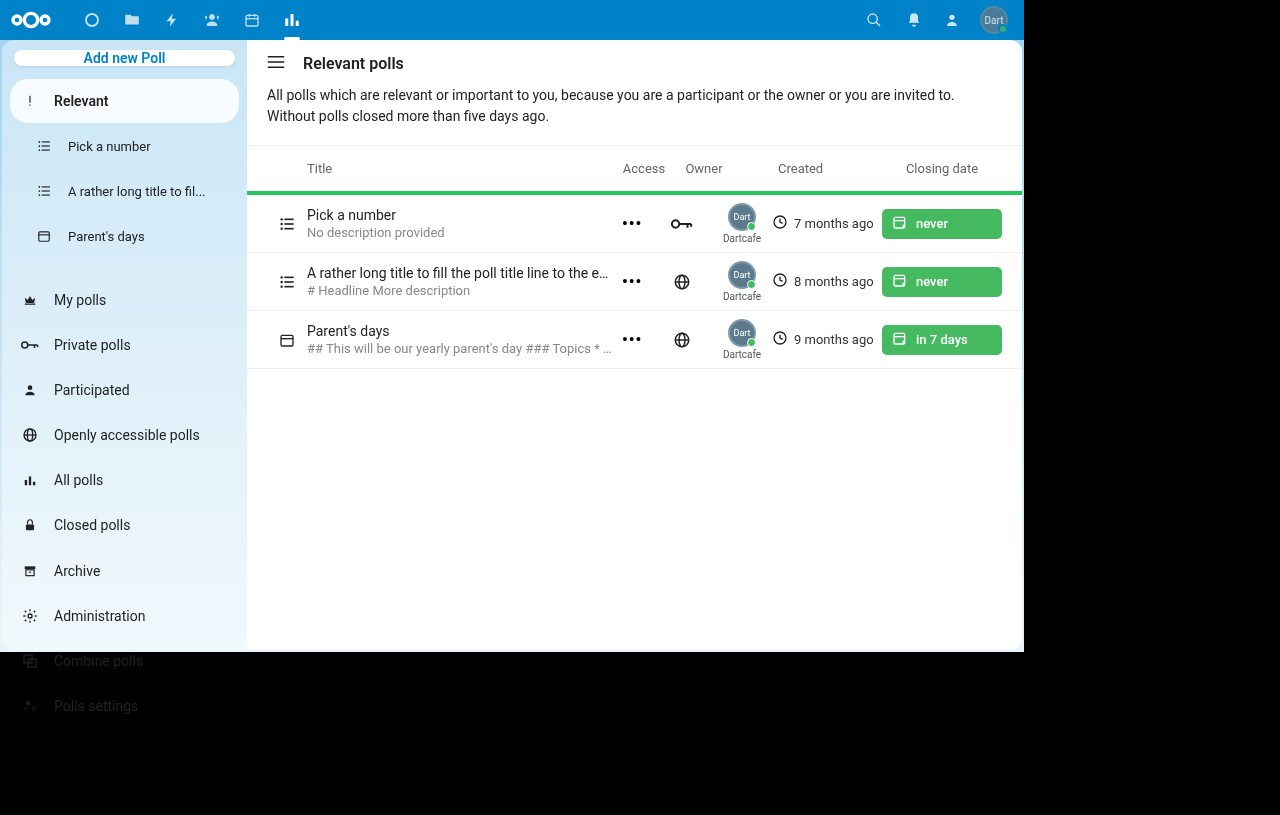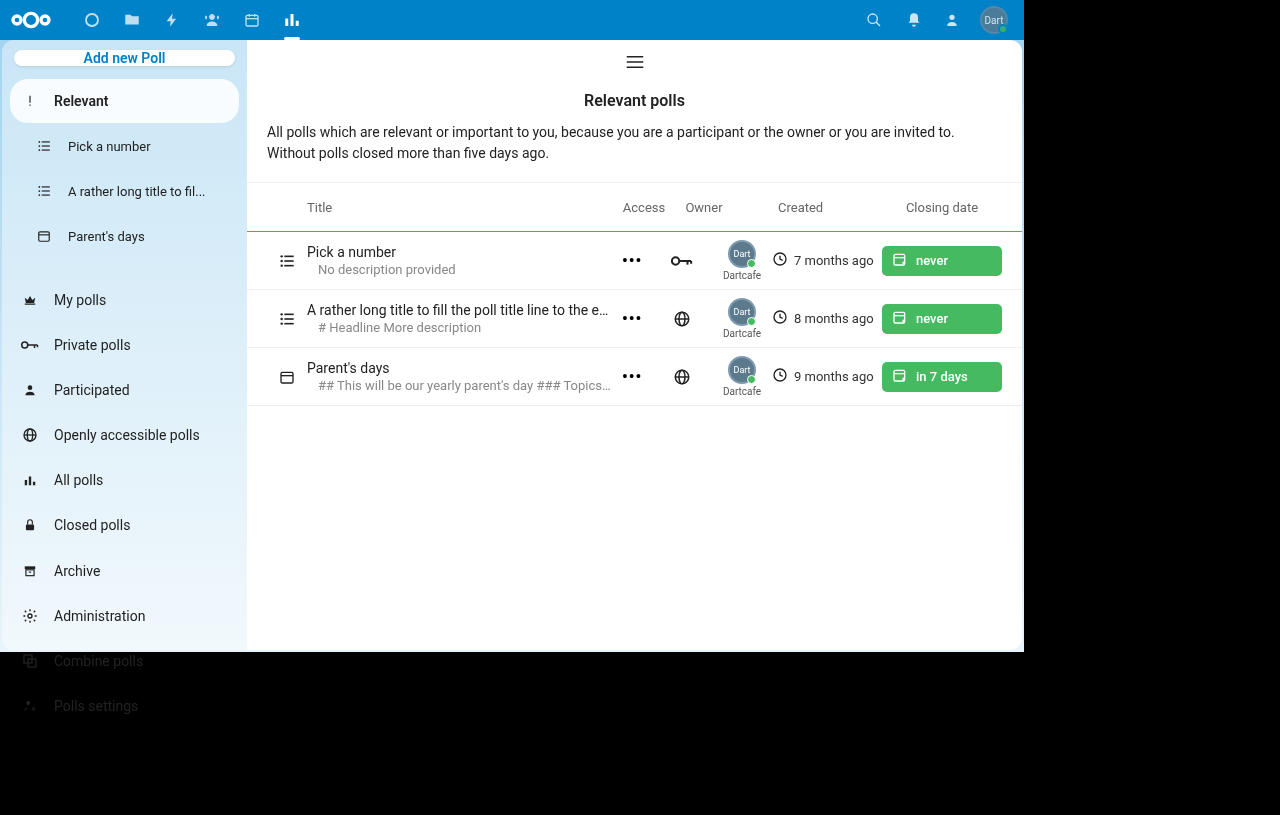--- a/index.html
+++ b/index.html
@@ -25,37 +25,37 @@
 .nav-list { list-style: none; }
 .nav-item { display: flex; align-items: center; height: 44px; padding: 0 12px; cursor: pointer; font-size: 14px; color: #222; border-radius: 18px; margin: 1px 2px; gap: 16px; }
 .nav-item.active { background: rgba(255,255,255,0.85); font-weight: 600; }
 .nav-item .nicon { width: 16px; display: flex; align-items: center; justify-content: center; }
 .nav-item.sub { padding-left: 26px; font-size: 13px; }
 .nav-item.sub .label { white-space: nowrap; overflow: hidden; text-overflow: ellipsis; }
 .nav-gap { height: 18px; }
 .sidebar-bottom { margin-top: auto; }
 .content { flex: 1; background: #fff; border-top-right-radius: 12px; border-bottom-right-radius: 12px; display: flex; flex-direction: column; overflow: hidden; }
 .content-header { padding: 14px 20px 18px 20px; border-bottom: none; }
-.header-row { display: flex; align-items: center; gap: 18px; margin-bottom: 12px; flex-direction: column; }
+.header-row { display: flex; align-items: center; gap: 18px; margin-bottom: 12px; }
 .hamburger { cursor: pointer; }
 .page-title { font-size: 16px; font-weight: 600; color: #222; }
 .page-desc { font-size: 14px; color: #222; margin-left: 0; line-height: 1.5; }
-.table-head { display: flex; align-items: center; height: 50px; padding: 0 20px; color: #666; font-size: 13px; border-top: 1px solid #eee; border-bottom: 1px solid #22c55e; }
+.table-head { display: flex; align-items: center; height: 50px; padding: 0 20px; color: #666; font-size: 13px; border-top: 1px solid #eee; border-bottom: 4px solid #22c55e; }
 .col-icon { width: 40px; }
 .col-title { flex: 1; }
 .col-more { width: 40px; }
 .col-access { width: 60px; text-align: center; }
 .col-owner { width: 60px; text-align: center; }
 .col-created { width: 110px; padding-left: 6px; margin-left: 38px; }
 .col-closing { width: 120px; text-align: center; }
 .poll-row { display: flex; align-items: center; min-height: 58px; padding: 8px 20px; border-bottom: 1px solid #eee; cursor: pointer; }
 .poll-row .type-icon { width: 40px; display: flex; align-items: center; justify-content: center; }
 .poll-row .title-cell { flex: 1; min-width: 0; }
 .poll-row .ptitle { font-size: 14px; color: #222; white-space: nowrap; overflow: hidden; text-overflow: ellipsis; }
-.poll-row .pdesc { font-size: 13px; color: #888; white-space: nowrap; overflow: hidden; text-overflow: ellipsis; margin-top: 2px; margin-left: 11px; }
+.poll-row .pdesc { font-size: 13px; color: #888; white-space: nowrap; overflow: hidden; text-overflow: ellipsis; margin-top: 2px; }
 .more-btn { width: 40px; display: flex; align-items: center; justify-content: center; cursor: pointer; font-weight: bold; letter-spacing: 1px; }
 .access-cell { width: 60px; display: flex; align-items: center; justify-content: center; }
 .owner-cell { width: 60px; display: flex; flex-direction: column; align-items: center; justify-content: center; gap: 2px; }
 .owner-av { width: 28px; height: 28px; border-radius: 50%; background: #5d7a8c; position: relative; display: flex; align-items: center; justify-content: center; color: #fff; font-size: 9px; border: 2px solid #7d9aae; }
 .owner-av .status-dot { position: absolute; bottom: -2px; right: -2px; width: 9px; height: 9px; border-radius: 50%; background: #46ba61; border: 1.5px solid #fff; }
 .owner-name { font-size: 10px; color: #555; }
 .created-cell { width: 110px; display: flex; align-items: center; gap: 6px; font-size: 13px; color: #333; }
 .closing-cell { width: 120px; }
 .closing-badge { background: #46ba61; color: #fff; border-radius: 5px; height: 30px; display: flex; align-items: center; padding: 0 10px; gap: 8px; font-size: 13px; font-weight: 500; }
 svg { flex-shrink: 0; }

